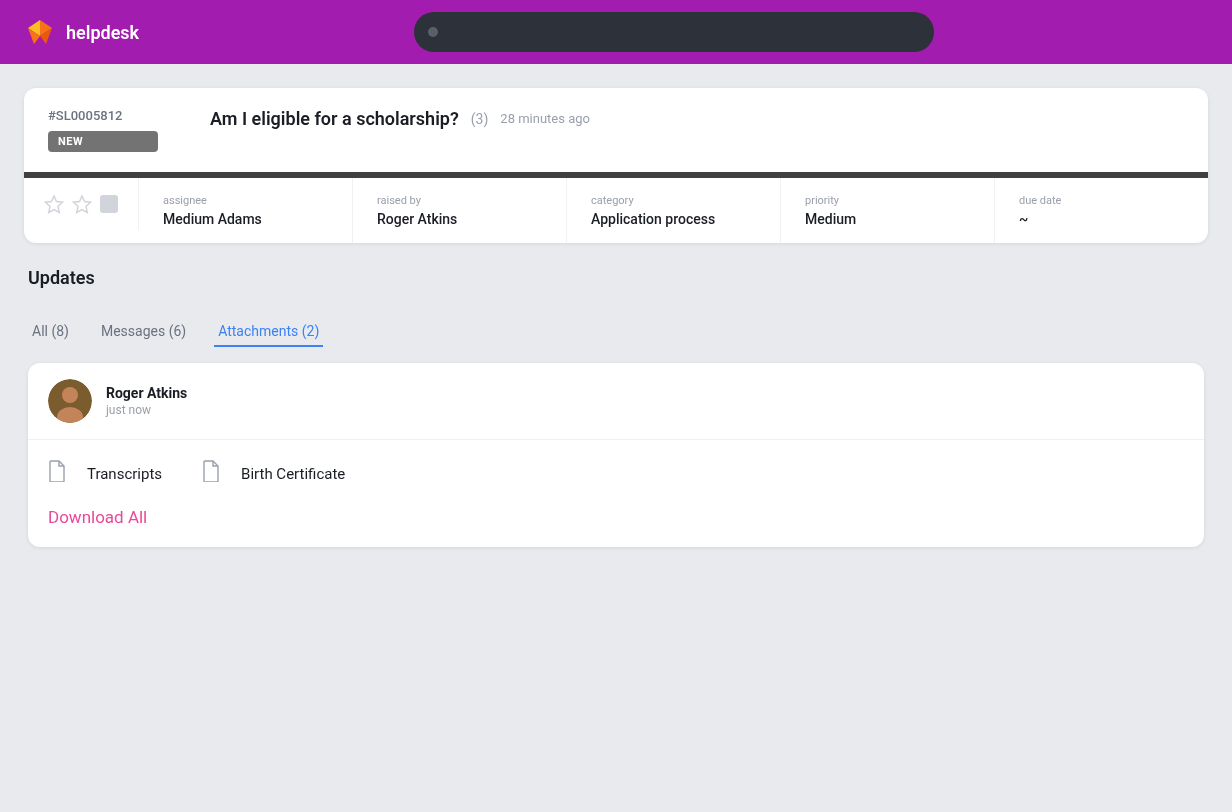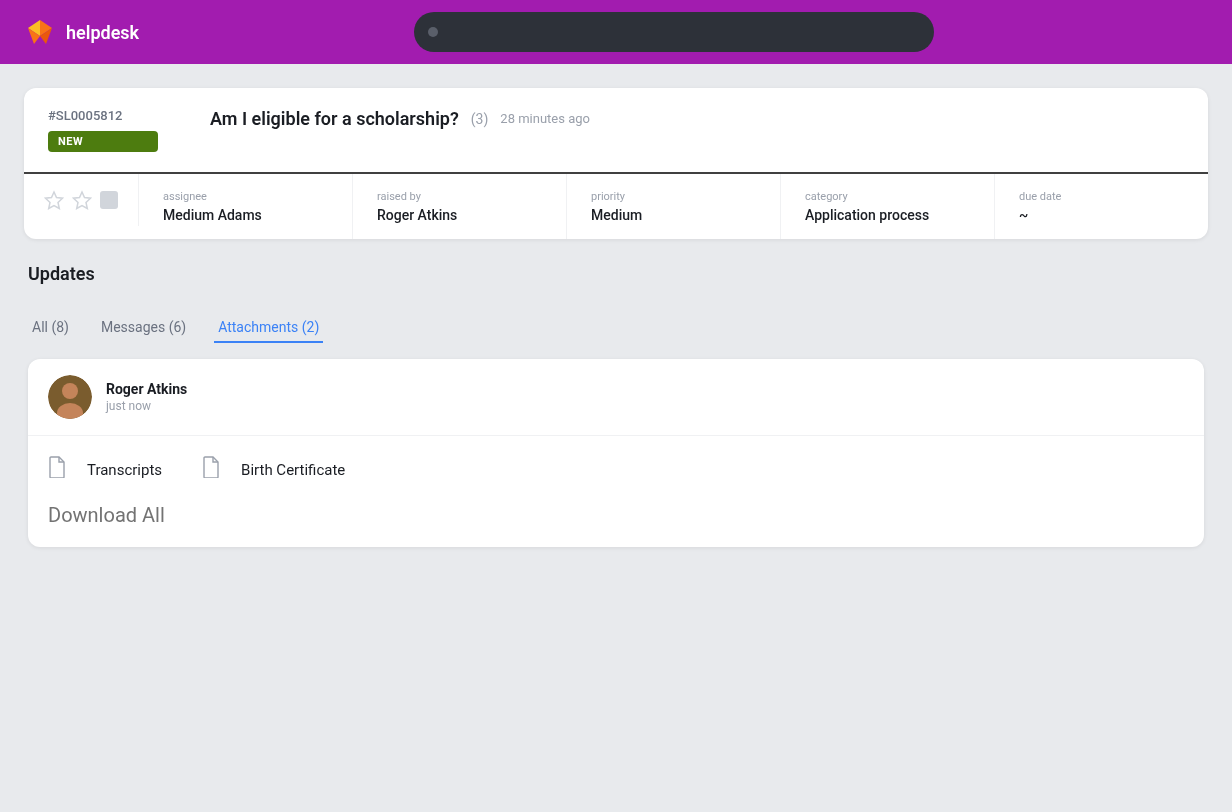--- a/index.html
+++ b/index.html
@@ -72,21 +72,21 @@
       overflow: hidden;
       margin-bottom: 24px;
       box-shadow: 0 1px 4px rgba(0,0,0,0.08);
     }
 
     .ticket-header {
       padding: 20px 24px;
       display: flex;
       align-items: flex-start;
       gap: 20px;
-      border-bottom: 2px solid #404040;
+      border-bottom: 6px solid #404040;
     }
 
     .ticket-id {
       font-size: 13px;
       color: #6b7280;
       min-width: 100px;
       font-weight: 500;
     }
 
     .ticket-main {
@@ -120,21 +120,21 @@
     .ticket-preview {
       font-size: 14px;
       color: #6b9fd4;
       white-space: nowrap;
       overflow: hidden;
       text-overflow: ellipsis;
       max-width: 800px;
     }
 
     .badge-new {
-      background: #4d7c0f;
+      background: #737373;
       color: #fff;
       font-size: 11px;
       font-weight: 700;
       padding: 4px 10px;
       border-radius: 4px;
       letter-spacing: 0.5px;
     }
 
     
     .ticket-meta {
@@ -313,22 +313,22 @@
       color: #1a1d23;
       font-weight: 400;
       margin-left: 13px;
     }
 
     .download-all {
       padding: 12px 20px 20px 20px;
     }
 
     .download-link {
-      font-size: 20px;
-      color: #737373;
+      font-size: 17px;
+      color: #ec4899;
       cursor: pointer;
       font-weight: 400;
       text-decoration: none;
     }
   </style>
 </head>
 <body>
 
 <nav class="topnav">
   <div class="logo">
@@ -379,27 +379,27 @@
         <div class="meta-label">assignee</div>
         <div class="meta-value">Medium Adams</div>
       </div>
 
       <div class="meta-field">
         <div class="meta-label">raised by</div>
         <div class="meta-value">Roger Atkins</div>
       </div>
 
       <div class="meta-field">
+        <div class="meta-label">category</div>
+        <div class="meta-value">Application process</div>
+      </div>
+
+      <div class="meta-field">
         <div class="meta-label">priority</div>
         <div class="meta-value">Medium</div>
-      </div>
-
-      <div class="meta-field">
-        <div class="meta-label">category</div>
-        <div class="meta-value">Application process</div>
       </div>
 
       <div class="meta-field">
         <div class="meta-label">due date</div>
         <div class="meta-value">~</div>
       </div>
     </div>
   </div>
 
   <div class="updates-section">

